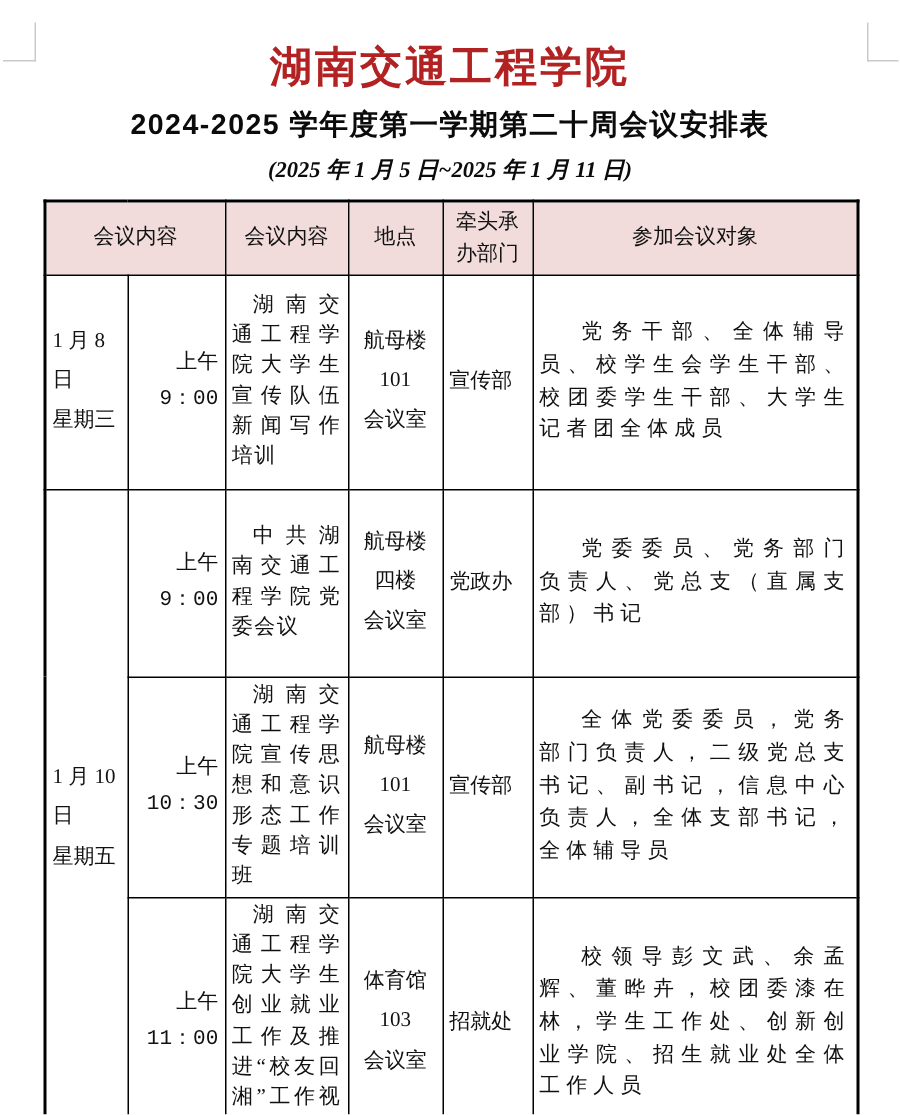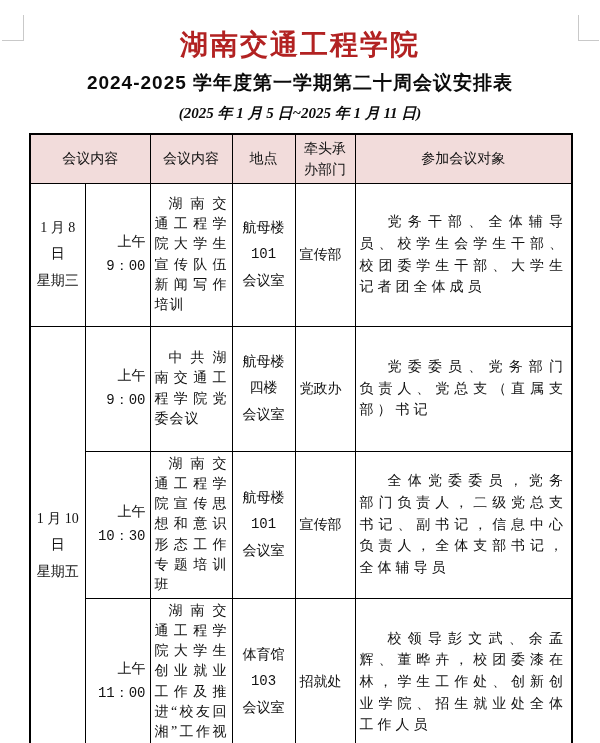--- a/index.html
+++ b/index.html
@@ -37,27 +37,27 @@
     font-weight:normal;overflow:hidden;
   }
   table.schedule{border:2px solid #000;}
   tr.h-header{height:49px;}
   tr.h-r1{height:143px;}
   tr.h-r2{height:125px;}
   tr.h-r3{height:125px;}
   tr.h-r4{height:140px;}
   th.hdr{background:#f2dcdb;text-align:center;}
   .pre{white-space:pre-line;}
-  td.c-date{text-align:center;line-height:1.9;}
+  td.c-date{line-height:1.9;}
   td.c-time{text-align:right;line-height:1.7;font-family:Liberation Mono, monospace;}
   td.c-content{
     text-align:justify;text-justify:inter-character;
     text-indent:1em;letter-spacing:1px;line-height:1.45;padding:2px 5px;font-family:Liberation Serif, serif;
   }
-  td.c-loc{text-align:center;line-height:1.9;font-family:Liberation Mono, monospace;}
+  td.c-loc{text-align:center;line-height:1.9;}
   td.c-dept{text-align:left;}
   td.c-part{
     text-align:justify;text-justify:inter-character;
     text-indent:2em;letter-spacing:4px;line-height:1.55;padding:2px 6px;margin-top:10px;
   }
 </style>
 </head>
 <body>
 
 <div class="page">

